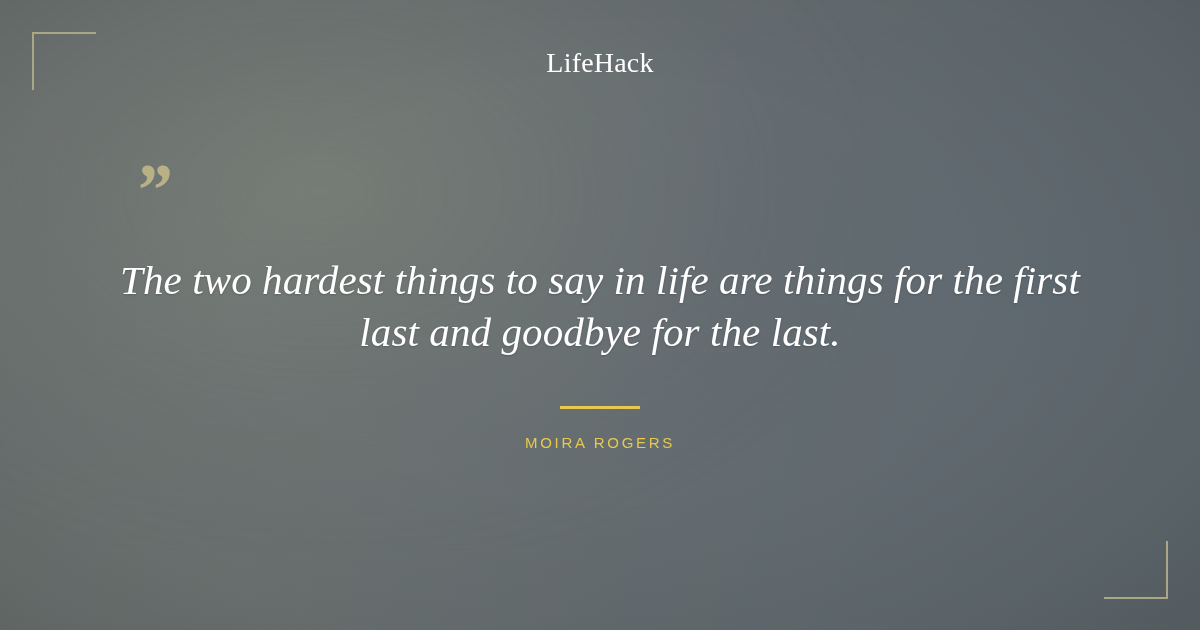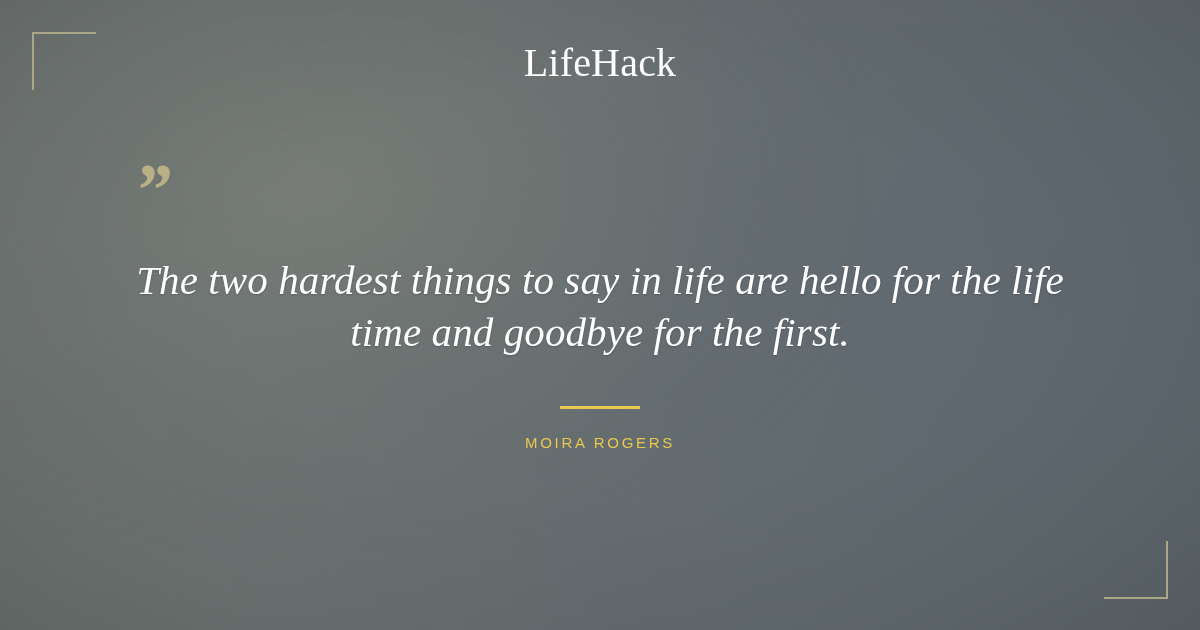--- a/index.html
+++ b/index.html
@@ -103,21 +103,21 @@
   .corner-br .v { right: 0; top: 0; width: 2px; height: 58px; }
 
   
   .brand {
     position: absolute;
     top: 40px;
     left: 0;
     width: 1200px;
     text-align: center;
     font-family: "Liberation Serif", "DejaVu Serif", serif;
-    font-size: 40px;
+    font-size: 28px;
     line-height: 46px;
     font-weight: 400;
     color: #ffffff;
     letter-spacing: 0.2px;
   }
 
   
   .quote-block {
     position: absolute;
     left: 100px;
@@ -193,22 +193,22 @@
     <span class="v"></span>
   </div>
 
   <div class="brand">LifeHack</div>
 
   <div class="quote-block">
 
     <span class="quote-mark">”</span>
 
     <div class="quote-text">
-      <span>The two hardest things to say in life are hello for the life</span>
-      <span>time and goodbye for the first.</span>
+      <span>The two hardest things to say in life are things for the first</span>
+      <span>last and goodbye for the last.</span>
     </div>
 
     <hr class="divider">
 
     <div class="attribution">MOIRA ROGERS</div>
 
   </div>
 
 </div>
 

